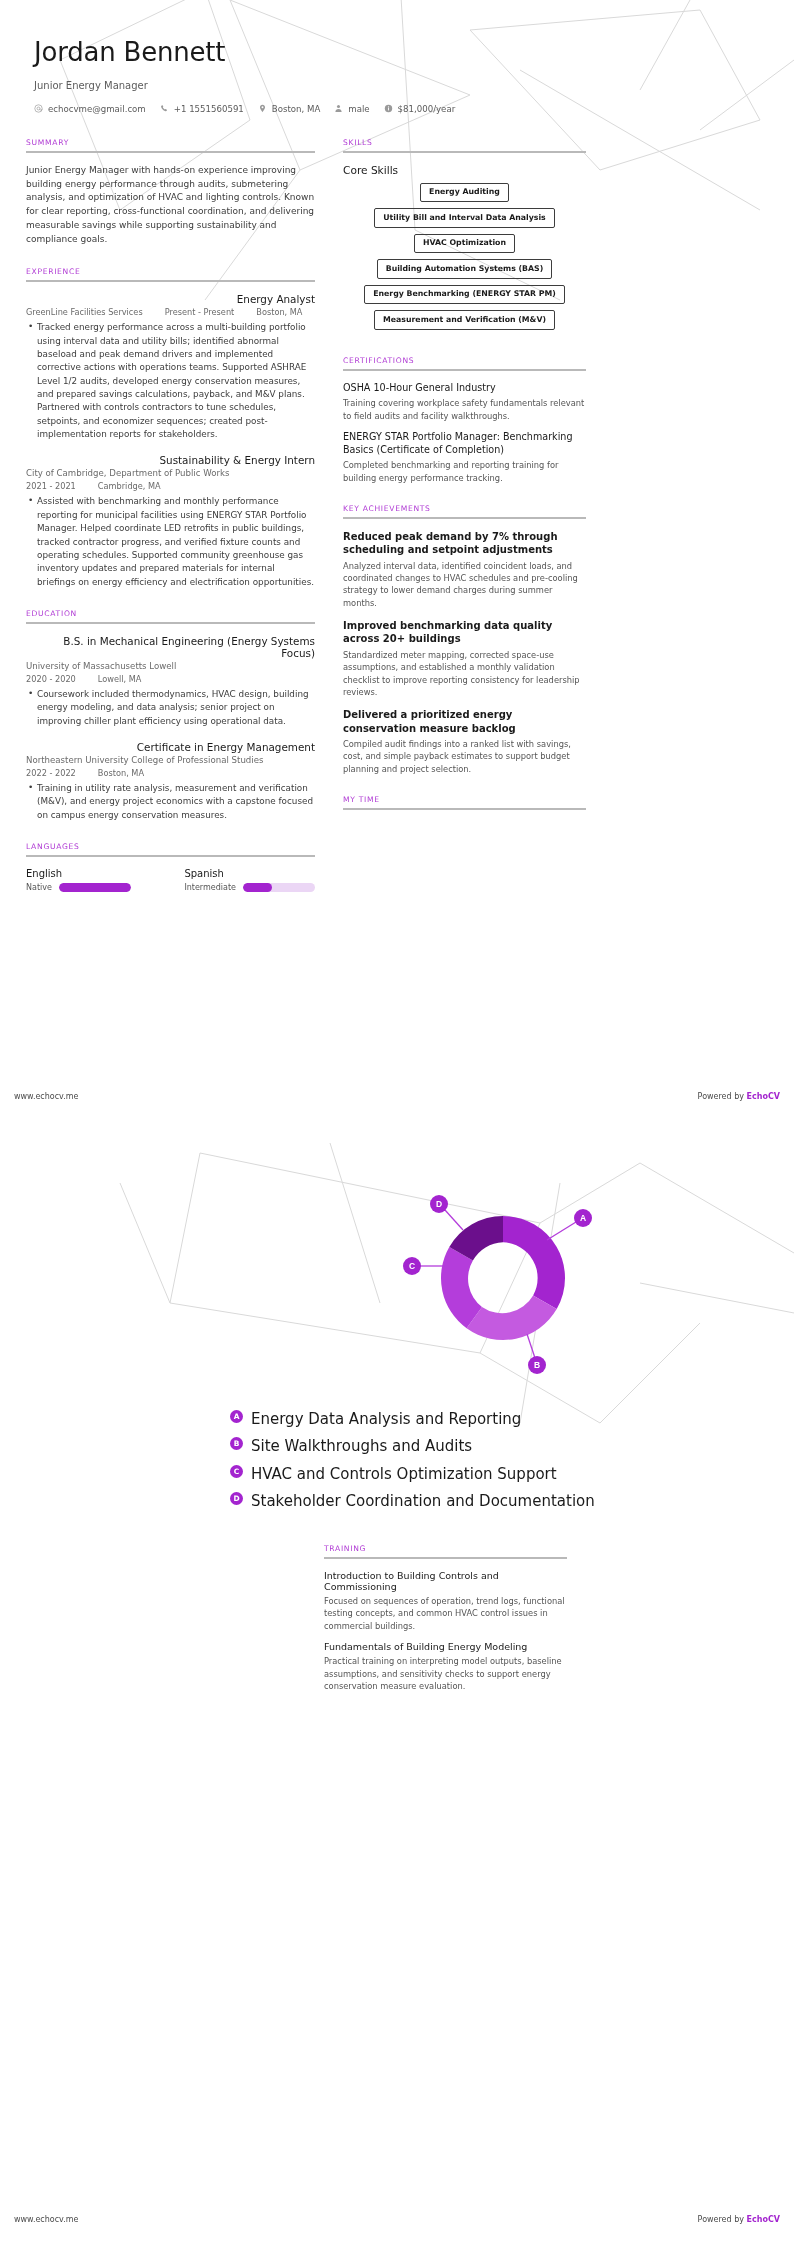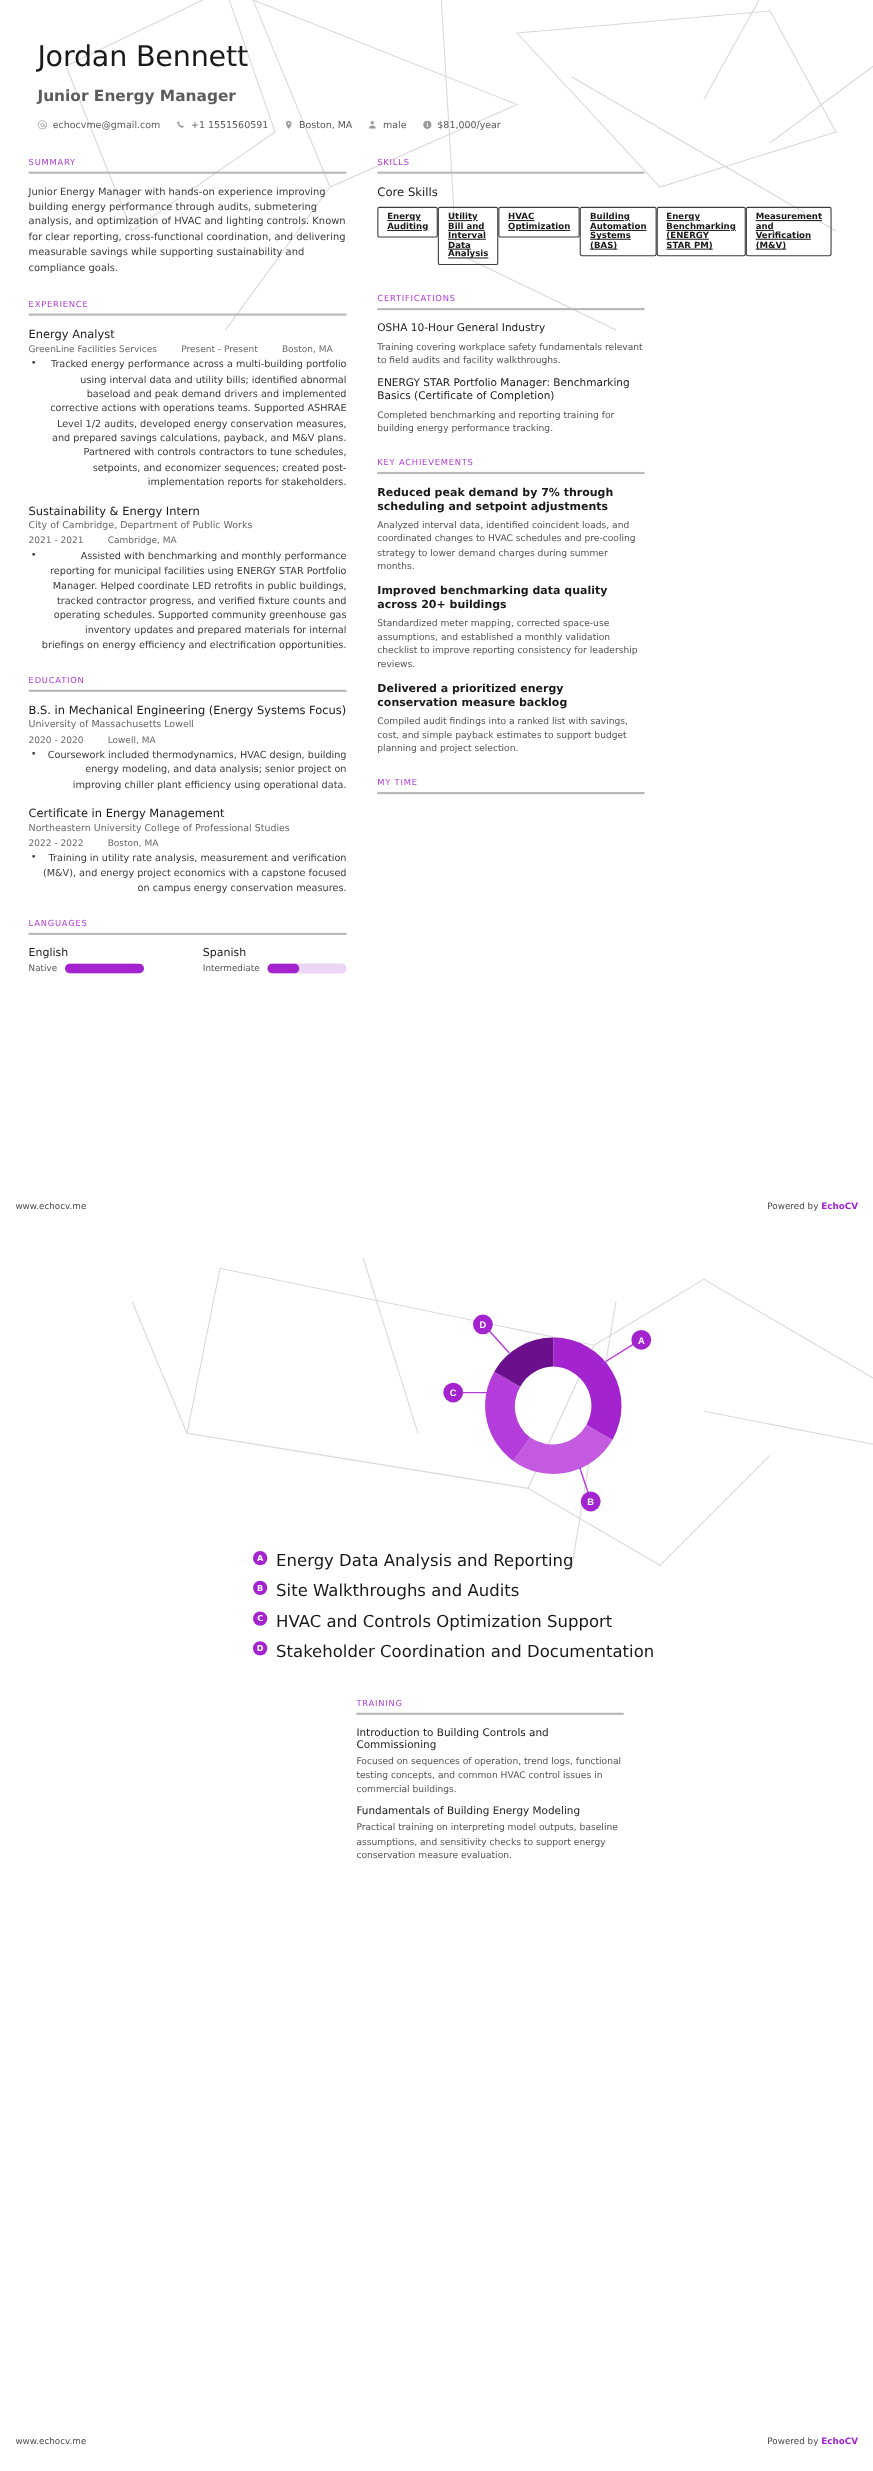--- a/index.html
+++ b/index.html
@@ -23,21 +23,21 @@
     pointer-events:none; z-index:0;
   }
   .content { position: relative; z-index: 2; }
 
   
   .hdr { padding: 38px 34px 0 34px; }
   .name {
     font-size: 26px; font-weight: 400; letter-spacing: -0.2px;
     color:#1a1a1a; line-height:1.1; margin:0 0 7px 0;
   }
-  .role { font-size: 14px; color:#5c5c5c; margin:13px 0 13px 0; font-weight:700;}
+  .role { font-size: 10px; color:#5c5c5c; margin:13px 0 13px 0; font-weight:400;}
   .contact { display:flex; flex-wrap:wrap; align-items:center; gap:0; font-size:8.6px; color:#5a5a5a; }
   .citem { display:flex; align-items:center; margin-right:14px; white-space:nowrap; }
   .citem .ico { width:9px; height:9px; margin-right:5px; flex:0 0 auto; display:inline-block; }
   .citem .ico svg { display:block; }
 
   
   .cols { display:flex; padding: 24px 34px 0 26px; gap: 28px; }
   .col-left { width: 289px; flex:0 0 289px; }
   .col-right { width: 243px; flex:0 0 243px; }
 
@@ -46,46 +46,46 @@
     font-size: 7.6px; letter-spacing: 0.7px; color:#b03bd4;
     text-transform: uppercase; font-weight:400; margin:0 0 4px 0;
   }
   .sect-rule { height:2px; background:#b9b9b9; margin-bottom:11px; }
 
   .para { font-size:9px; line-height:1.55; color:#3c3c3c; margin:0; }
 
   
   .entry { margin-bottom: 13px; }
   .entry:last-child { margin-bottom:0; }
-  .entry-title { font-size:10.4px; color:#1a1a1a; font-weight:400; margin:0 0 2px 0; }
+  .entry-title { font-size:10.4px; color:#1a1a1a; font-weight:400; margin:0 0 2px 16px;text-align:right; }
   .entry-sub { font-size:8.6px; color:#6a6a6a; margin:0 0 3px 0; }
   .entry-meta { display:flex; gap:22px; font-size:8.2px; color:#6a6a6a; margin:0 0 4px 0; }
   .bullets { margin:0; padding:0 0 0 11px; list-style:none; }
-  .bullets li { position:relative; font-size:8.8px; line-height:1.52; color:#3c3c3c; margin-bottom:2px;text-align:right; }
+  .bullets li { position:relative; font-size:8.8px; line-height:1.52; color:#3c3c3c; margin-bottom:2px; }
   .bullets li:before {
     content:"•"; position:absolute; left:-9px; top:-1px; color:#3c3c3c; font-size:9px;
   }
 
   
   .langs { display:flex; gap:34px; }
   .lang { flex:1; }
   .lang-name { font-size:10px; color:#1a1a1a; margin:0 0 4px 0; }
   .lang-row { display:flex; align-items:center; gap:7px; }
   .lang-level { font-size:8px; color:#555; white-space:nowrap; }
   .bar { height:9px; border-radius:5px; background:#ebd6f5; width:72px; position:relative; overflow:hidden; }
   .bar > span { display:block; height:100%; border-radius:5px; background:#a324cf; }
 
   
   .skills-group-title { font-size:10.6px; color:#1a1a1a; margin:0 0 7px 0; font-weight:400; }
   .chip {
     border:1px solid #3d3d3d; border-radius:2px;
     padding:4.5px 8px; font-size:7.8px; font-weight:bold; color:#1a1a1a;
     display:inline-block; margin:0 0 6px 0; line-height:1.1;
   }
-  .chips { display:flex; flex-direction:row; align-items:flex-start;text-decoration:underline; }
+  .chips { display:flex; flex-direction:column; align-items:center; }
 
   
   .cert { margin-bottom: 9px; }
   .cert-title { font-size:9.6px; color:#1a1a1a; margin:0 0 3px 0; line-height:1.3; }
   .cert-desc { font-size:8.3px; color:#555; line-height:1.5; margin:0; }
 
   
   .ach { margin-bottom: 10px; }
   .ach-title { font-size:10px; color:#1a1a1a; font-weight:bold; line-height:1.32; margin:0 0 3px 0; }
   .ach-desc { font-size:8.3px; color:#555; line-height:1.5; margin:0; }

